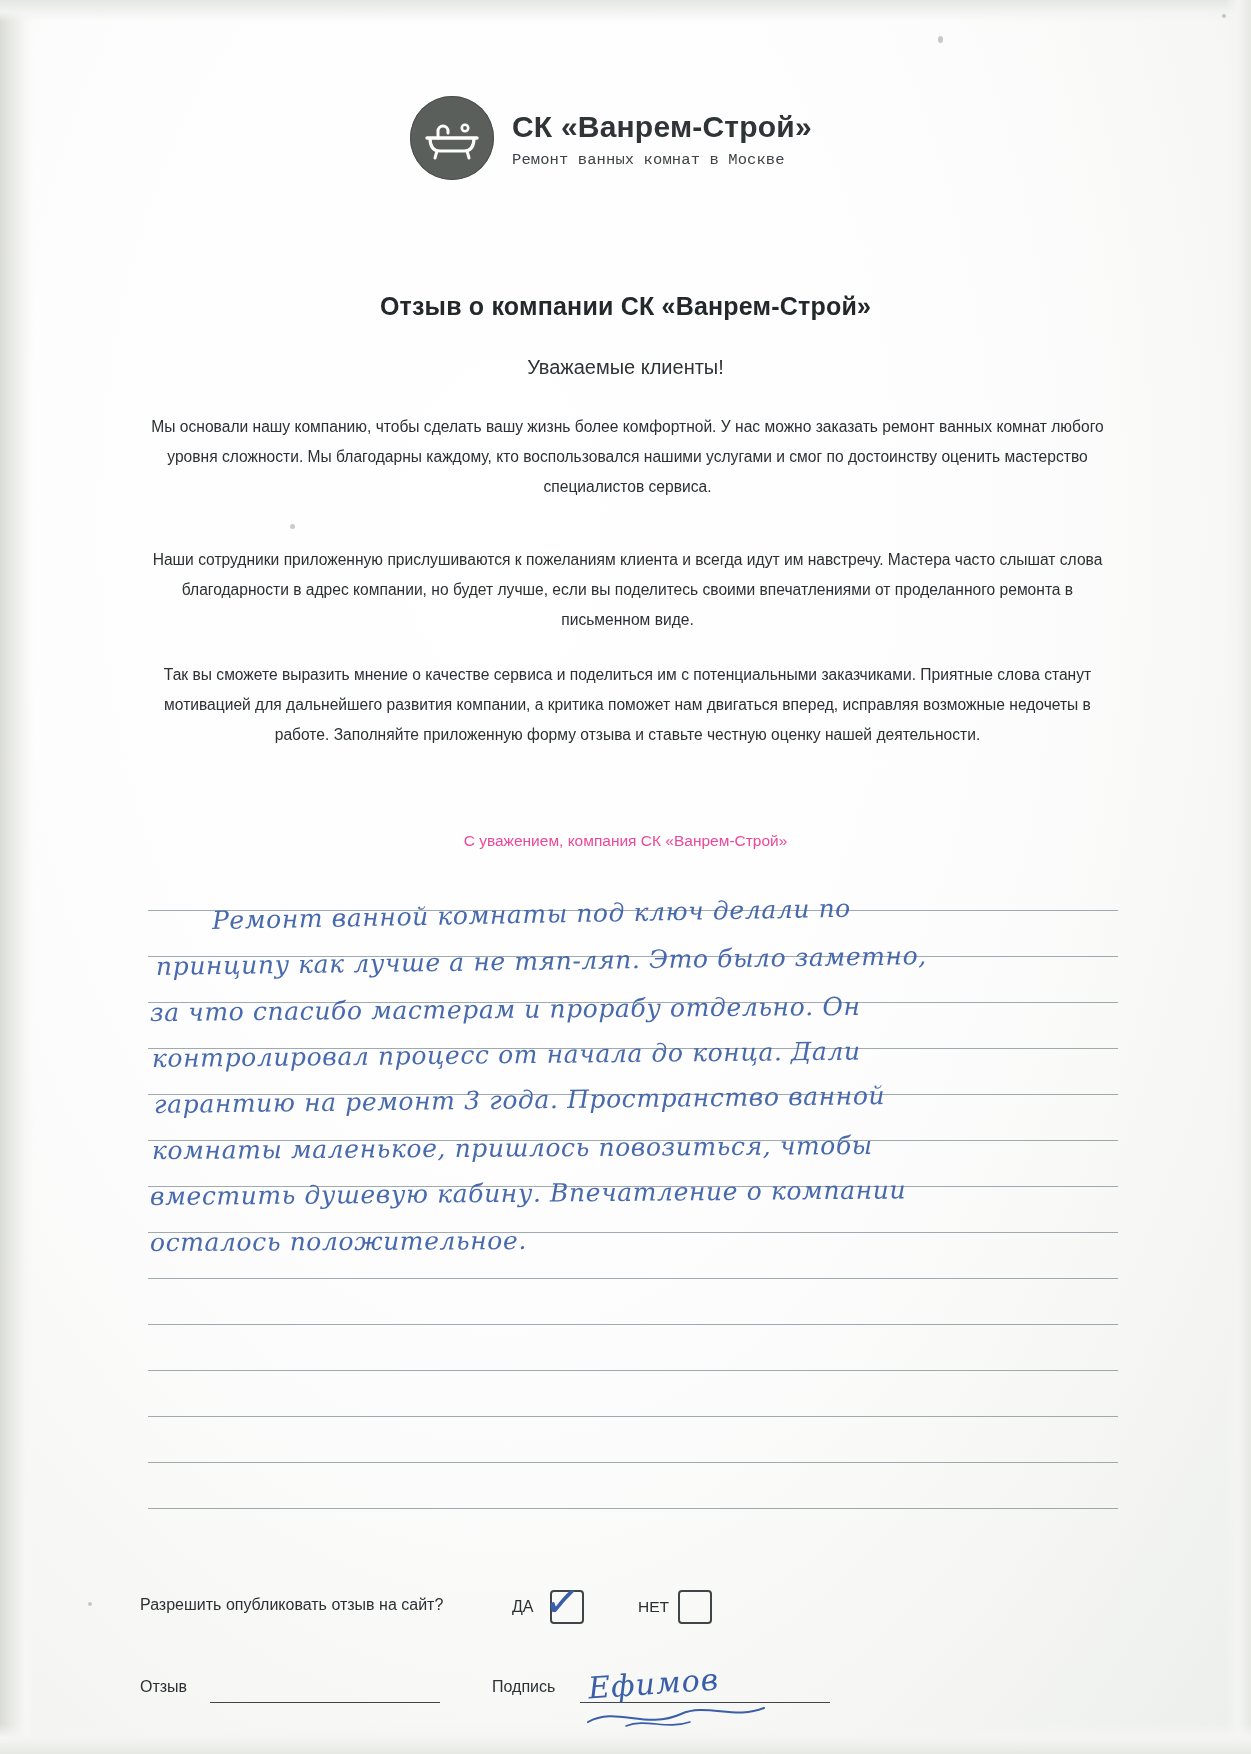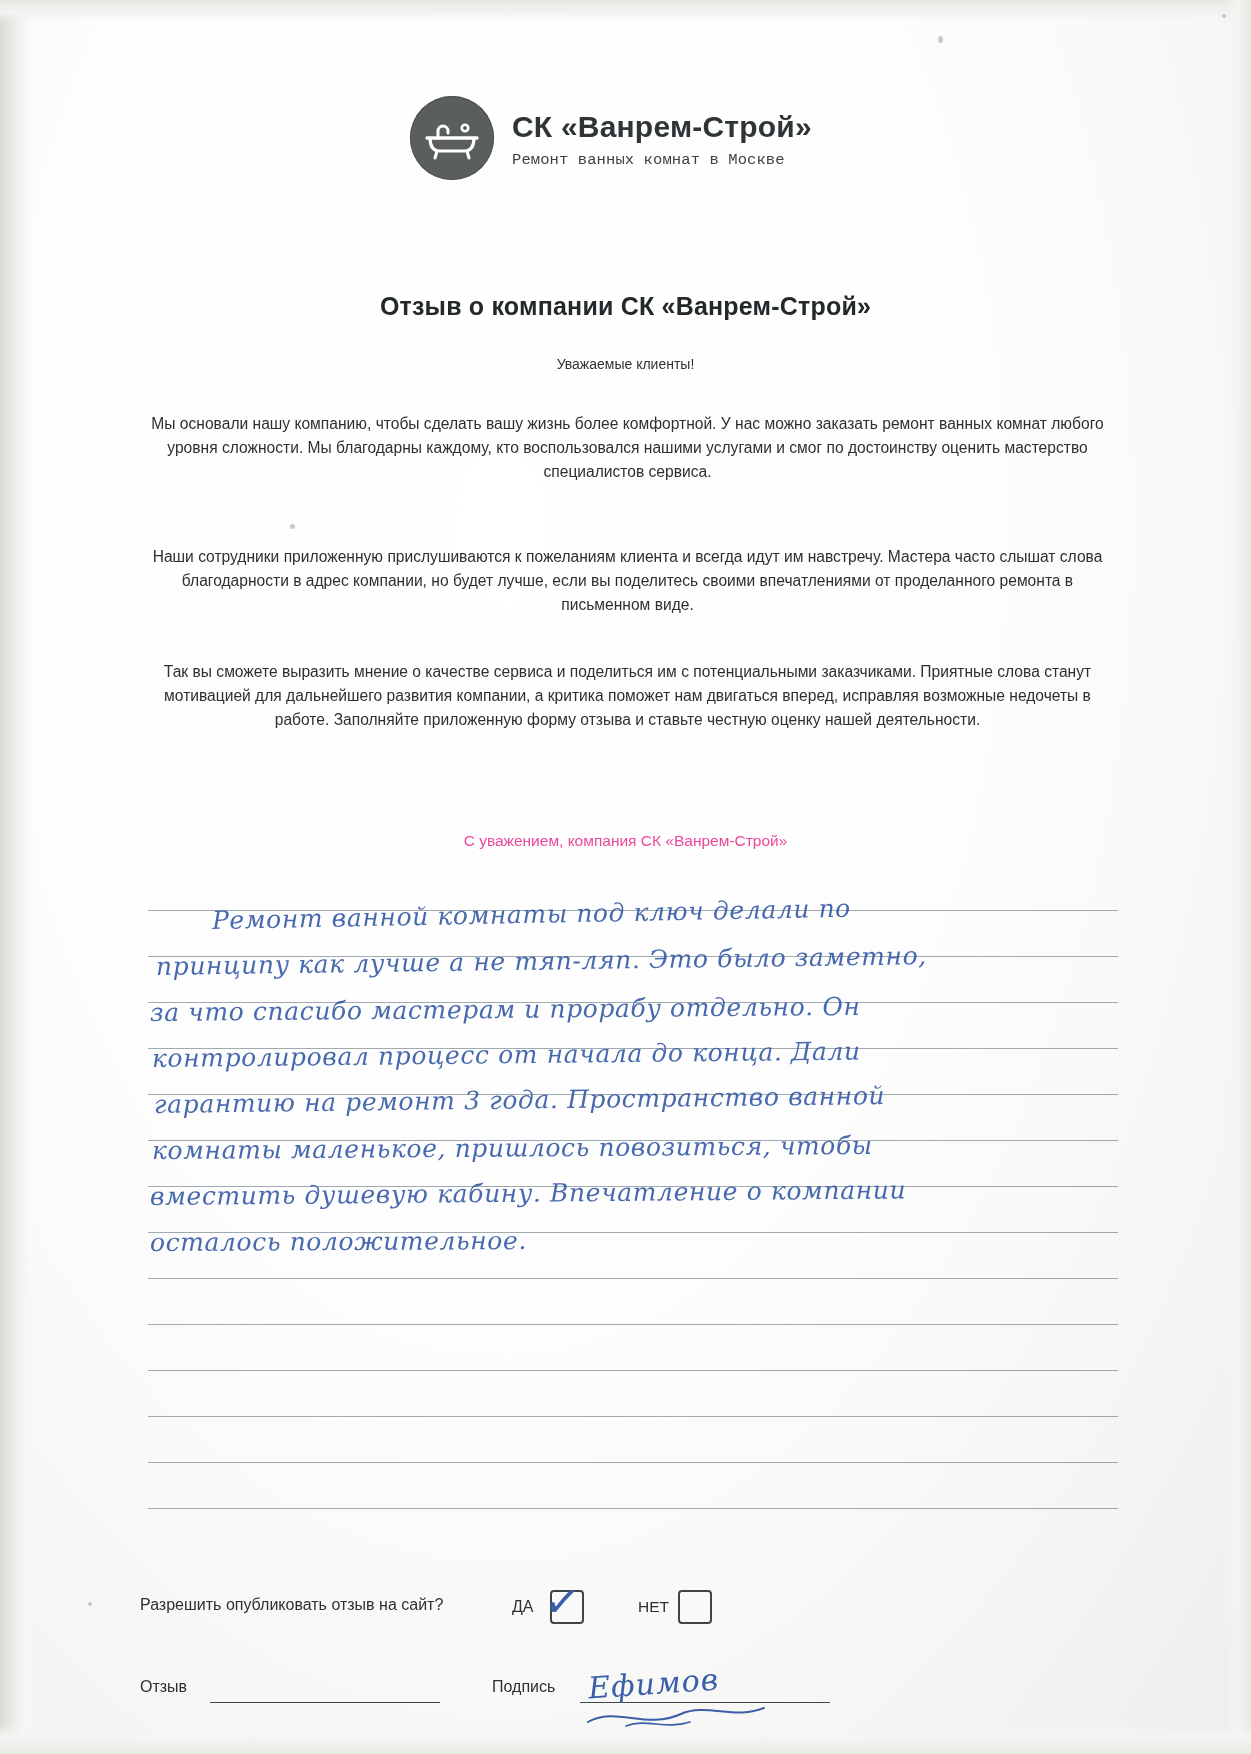--- a/index.html
+++ b/index.html
@@ -104,30 +104,30 @@
     font-size: 25px;
     font-weight: bold;
     color: #23282b;
     letter-spacing: .2px;
   }
   .salutation {
     position: absolute;
     left: 0; right: 0;
     top: 356px;
     text-align: center;
-    font-size: 14px;
+    font-size: 20px;
     color: #2e3336;
   }
   .para {
     position: absolute;
     left: 140px;
     width: 975px;
     text-align: center;
     font-size: 15.6px;
-    line-height: 24px;
+    line-height: 30px;
     color: #2b3033;
   }
   #para-1 { top: 412px; }
   #para-2 { top: 545px; }
   #para-3 { top: 660px; }
   .sign-off {
     position: absolute;
     left: 0; right: 0;
     top: 832px;
     text-align: center;

